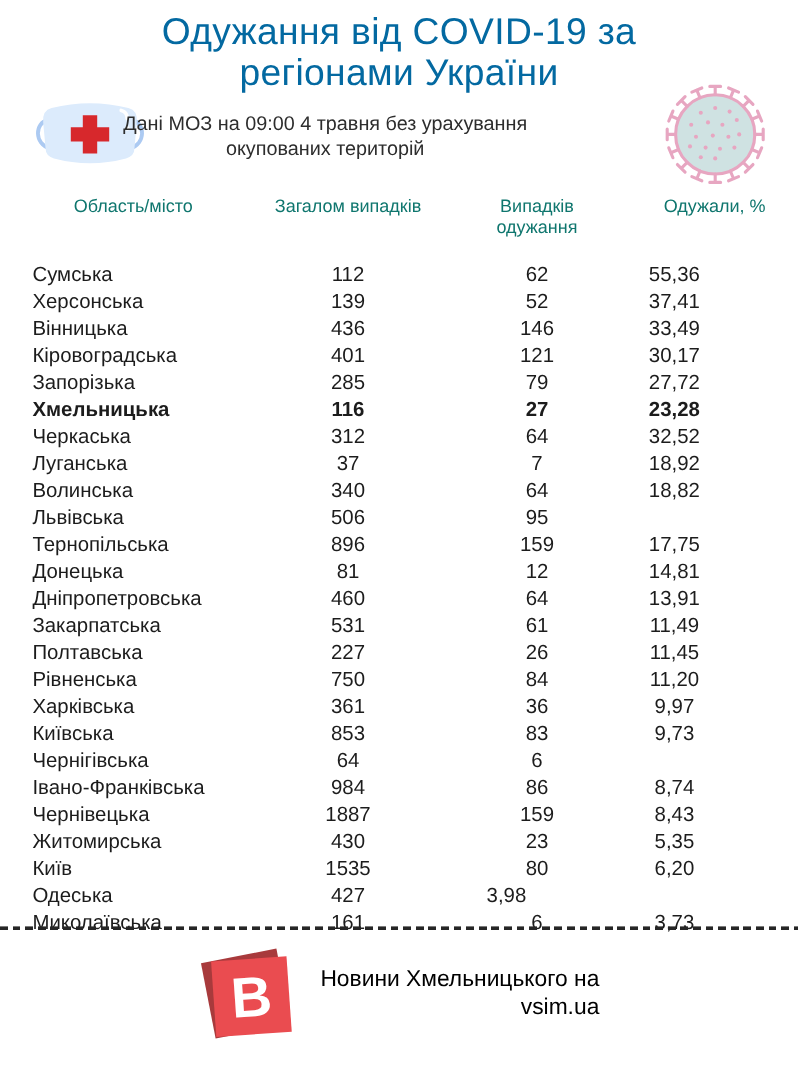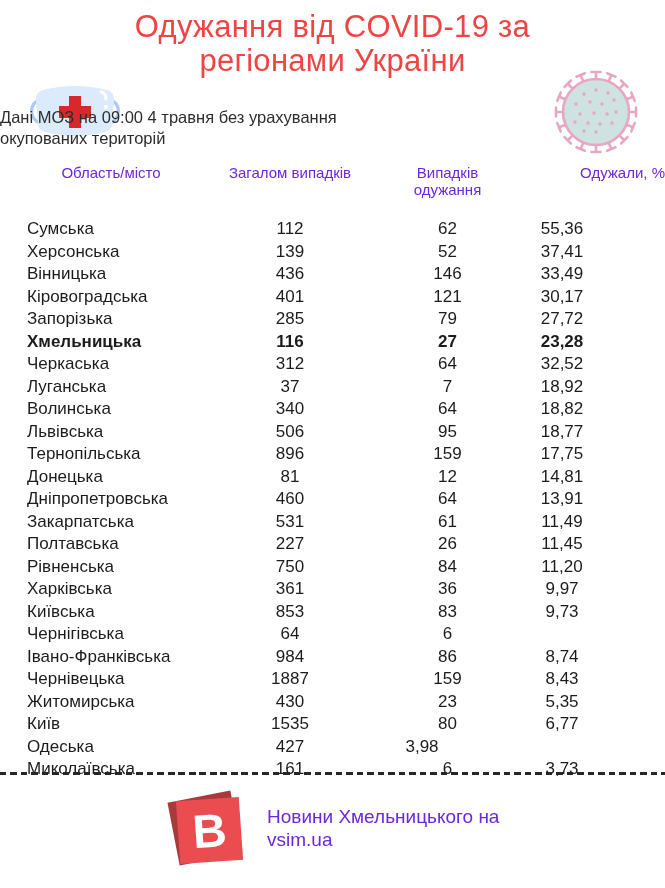--- a/index.html
+++ b/index.html
@@ -3,37 +3,37 @@
 <meta charset="utf-8">
 <style>
   * { margin:0; padding:0; box-sizing:border-box; }
   html,body { background:#ffffff; }
   .page {
     position:relative; width:665px; height:888px; background:#ffffff;
     font-family:"Liberation Sans", sans-serif; overflow:hidden; margin:0 auto;
   }
   .title {
     position:absolute; top:10px; left:0; width:665px; text-align:center;
-    font-size:31px; line-height:34px; color:#ef4444; font-weight:400; letter-spacing:.3px;
+    font-size:31px; line-height:34px; color:#0369a1; font-weight:400; letter-spacing:.3px;
   }
   .subtitle {
-    position:absolute; top:93px; left:0; width:542px; 
-    font-size:16.5px; line-height:21px; color:#2d2d2d;margin-top:14px;
+    position:absolute; top:93px; left:0; width:542px; text-align:center;
+    font-size:16.5px; line-height:21px; color:#2d2d2d;
   }
   .mask-wrap  { position:absolute; left:25px; top:78px; width:100px; height:70px; }
   .virus-wrap { position:absolute; left:550px; top:66px; width:92px; height:92px; }
 
   .thead {
     position:absolute; top:164px; left:0; width:530px;
     display:grid; grid-template-columns:195px 190px 125px 155px;
-    font-size:15px; color:#6d28d9;
+    font-size:15px; color:#0f766e;
   }
   .thead .c1 { padding-left:27px; text-align:center; }
   .thead .c2, .thead .c3 { text-align:center; }
-  .thead .c4 { text-align:right; }
+  .thead .c4 { text-align:right; padding-right:27px; }
 
   .rows { position:absolute; top:218px; left:0; width:665px; }
   .trow {
     display:grid; grid-template-columns:195px 190px 125px 155px;
     height:22.5px; align-items:center; font-size:17px; color:#1c1c1c;
   }
   .trow.bold { font-weight:700; }
   .cell.region { padding-left:27px; white-space:nowrap; }
   .cell.total, .cell.recovered { text-align:center; }
   .cell.percent { text-align:center; padding-right:51px; }
@@ -50,21 +50,21 @@
     background:#a83a3c; transform:rotate(-11deg);
   }
   .logo .front {
     position:absolute; left:1px; top:1px; width:63px; height:63px;
     background:#ea4c50; transform:rotate(-4deg);
     display:flex; align-items:center; justify-content:center;
   }
   .logo .front span { color:#ffffff; font-size:47px; font-weight:700; line-height:1; }
   .footer-text {
     position:absolute; left:267px; top:11px;
-    font-size:19px; line-height:22.5px; color:#6d28d9;
+    font-size:19px; line-height:22.5px; color:#000000;text-align:right;
   }
 </style>
 </head>
 <body>
 
 <div class="page">
 
   <div class="title">
     <div>Одужання від COVID-19 за</div>
     <div>регіонами України</div>
@@ -188,21 +188,20 @@
       <div class="trow">
         <div class="cell region">Волинська</div>
         <div class="cell total">340</div>
         <div class="cell recovered">64</div>
         <div class="cell percent">18,82</div>
       </div>
       <div class="trow">
         <div class="cell region">Львівська</div>
         <div class="cell total">506</div>
         <div class="cell recovered">95</div>
-        <div class="cell percent">18,77</div>
       </div>
       <div class="trow">
         <div class="cell region">Тернопільська</div>
         <div class="cell total">896</div>
         <div class="cell recovered">159</div>
         <div class="cell percent">17,75</div>
       </div>
       <div class="trow">
         <div class="cell region">Донецька</div>
         <div class="cell total">81</div>
@@ -265,21 +264,21 @@
       <div class="trow">
         <div class="cell region">Житомирська</div>
         <div class="cell total">430</div>
         <div class="cell recovered">23</div>
         <div class="cell percent">5,35</div>
       </div>
       <div class="trow">
         <div class="cell region">Київ</div>
         <div class="cell total">1535</div>
         <div class="cell recovered">80</div>
-        <div class="cell percent">6,77</div>
+        <div class="cell percent">6,20</div>
       </div>
       <div class="trow">
         <div class="cell region">Одеська</div>
         <div class="cell total">427</div>
         <div class="cell percent">3,98</div>
       </div>
       <div class="trow">
         <div class="cell region">Миколаївська</div>
         <div class="cell total">161</div>
         <div class="cell recovered">6</div>

